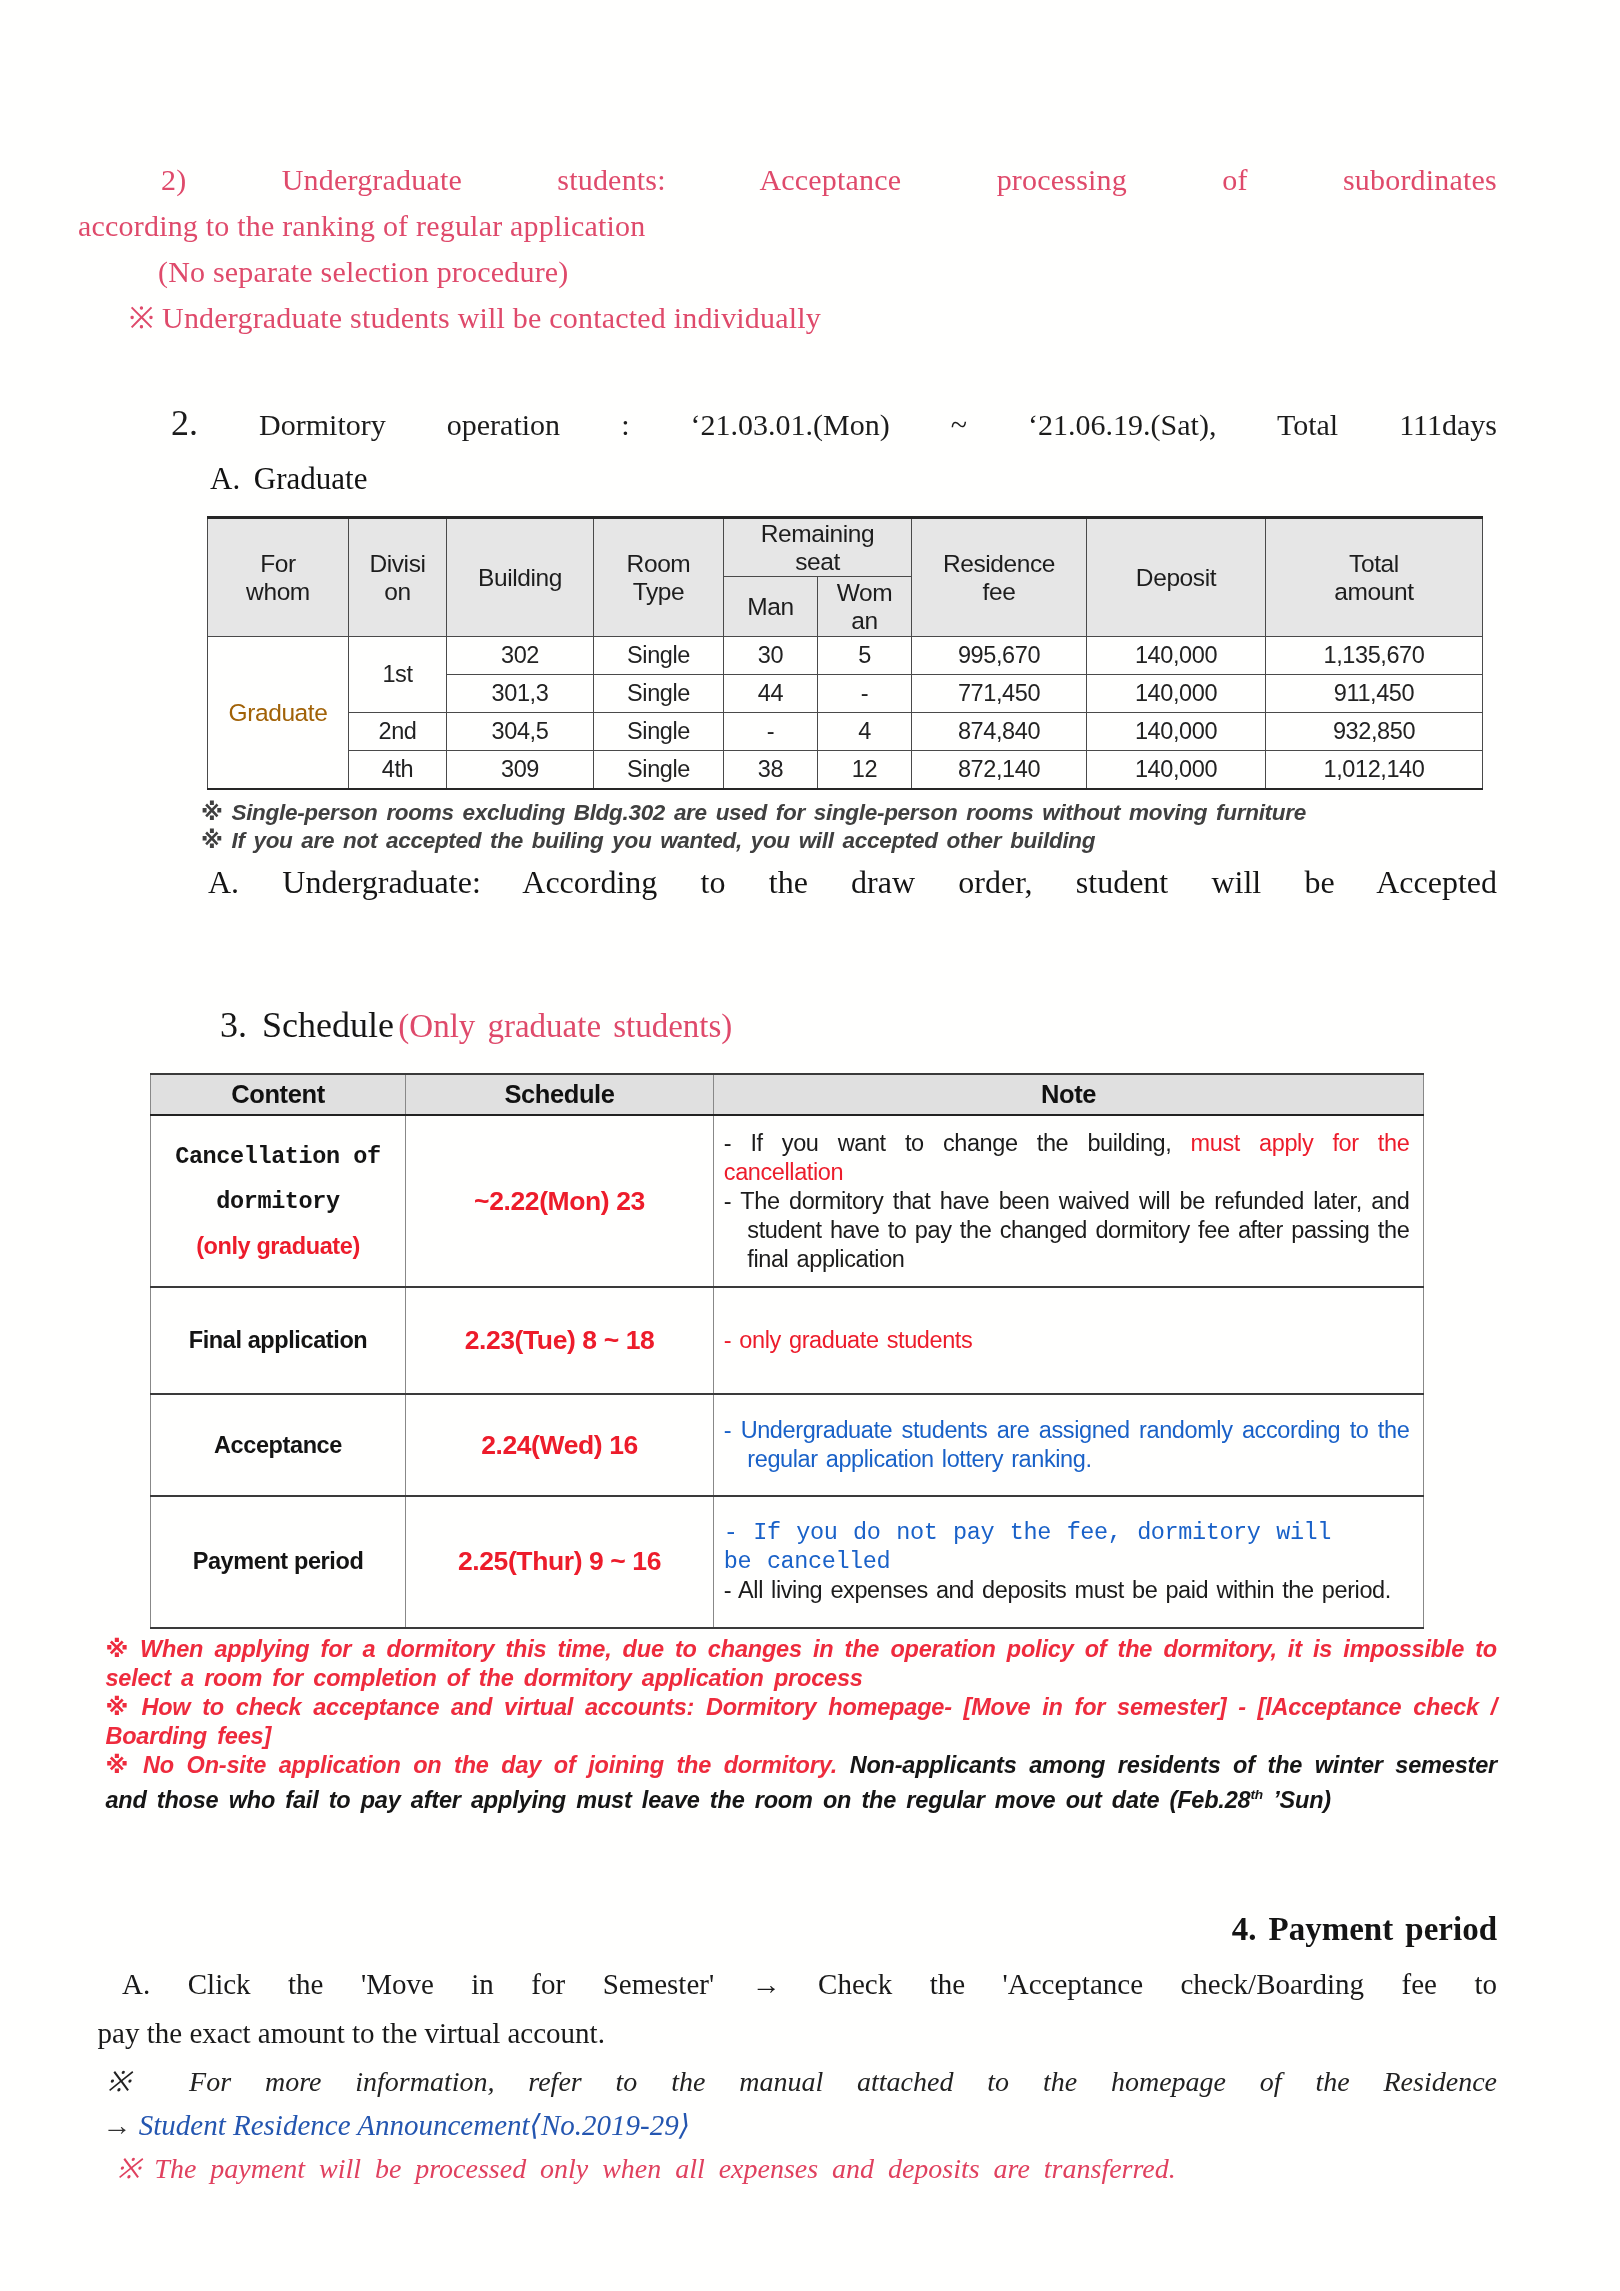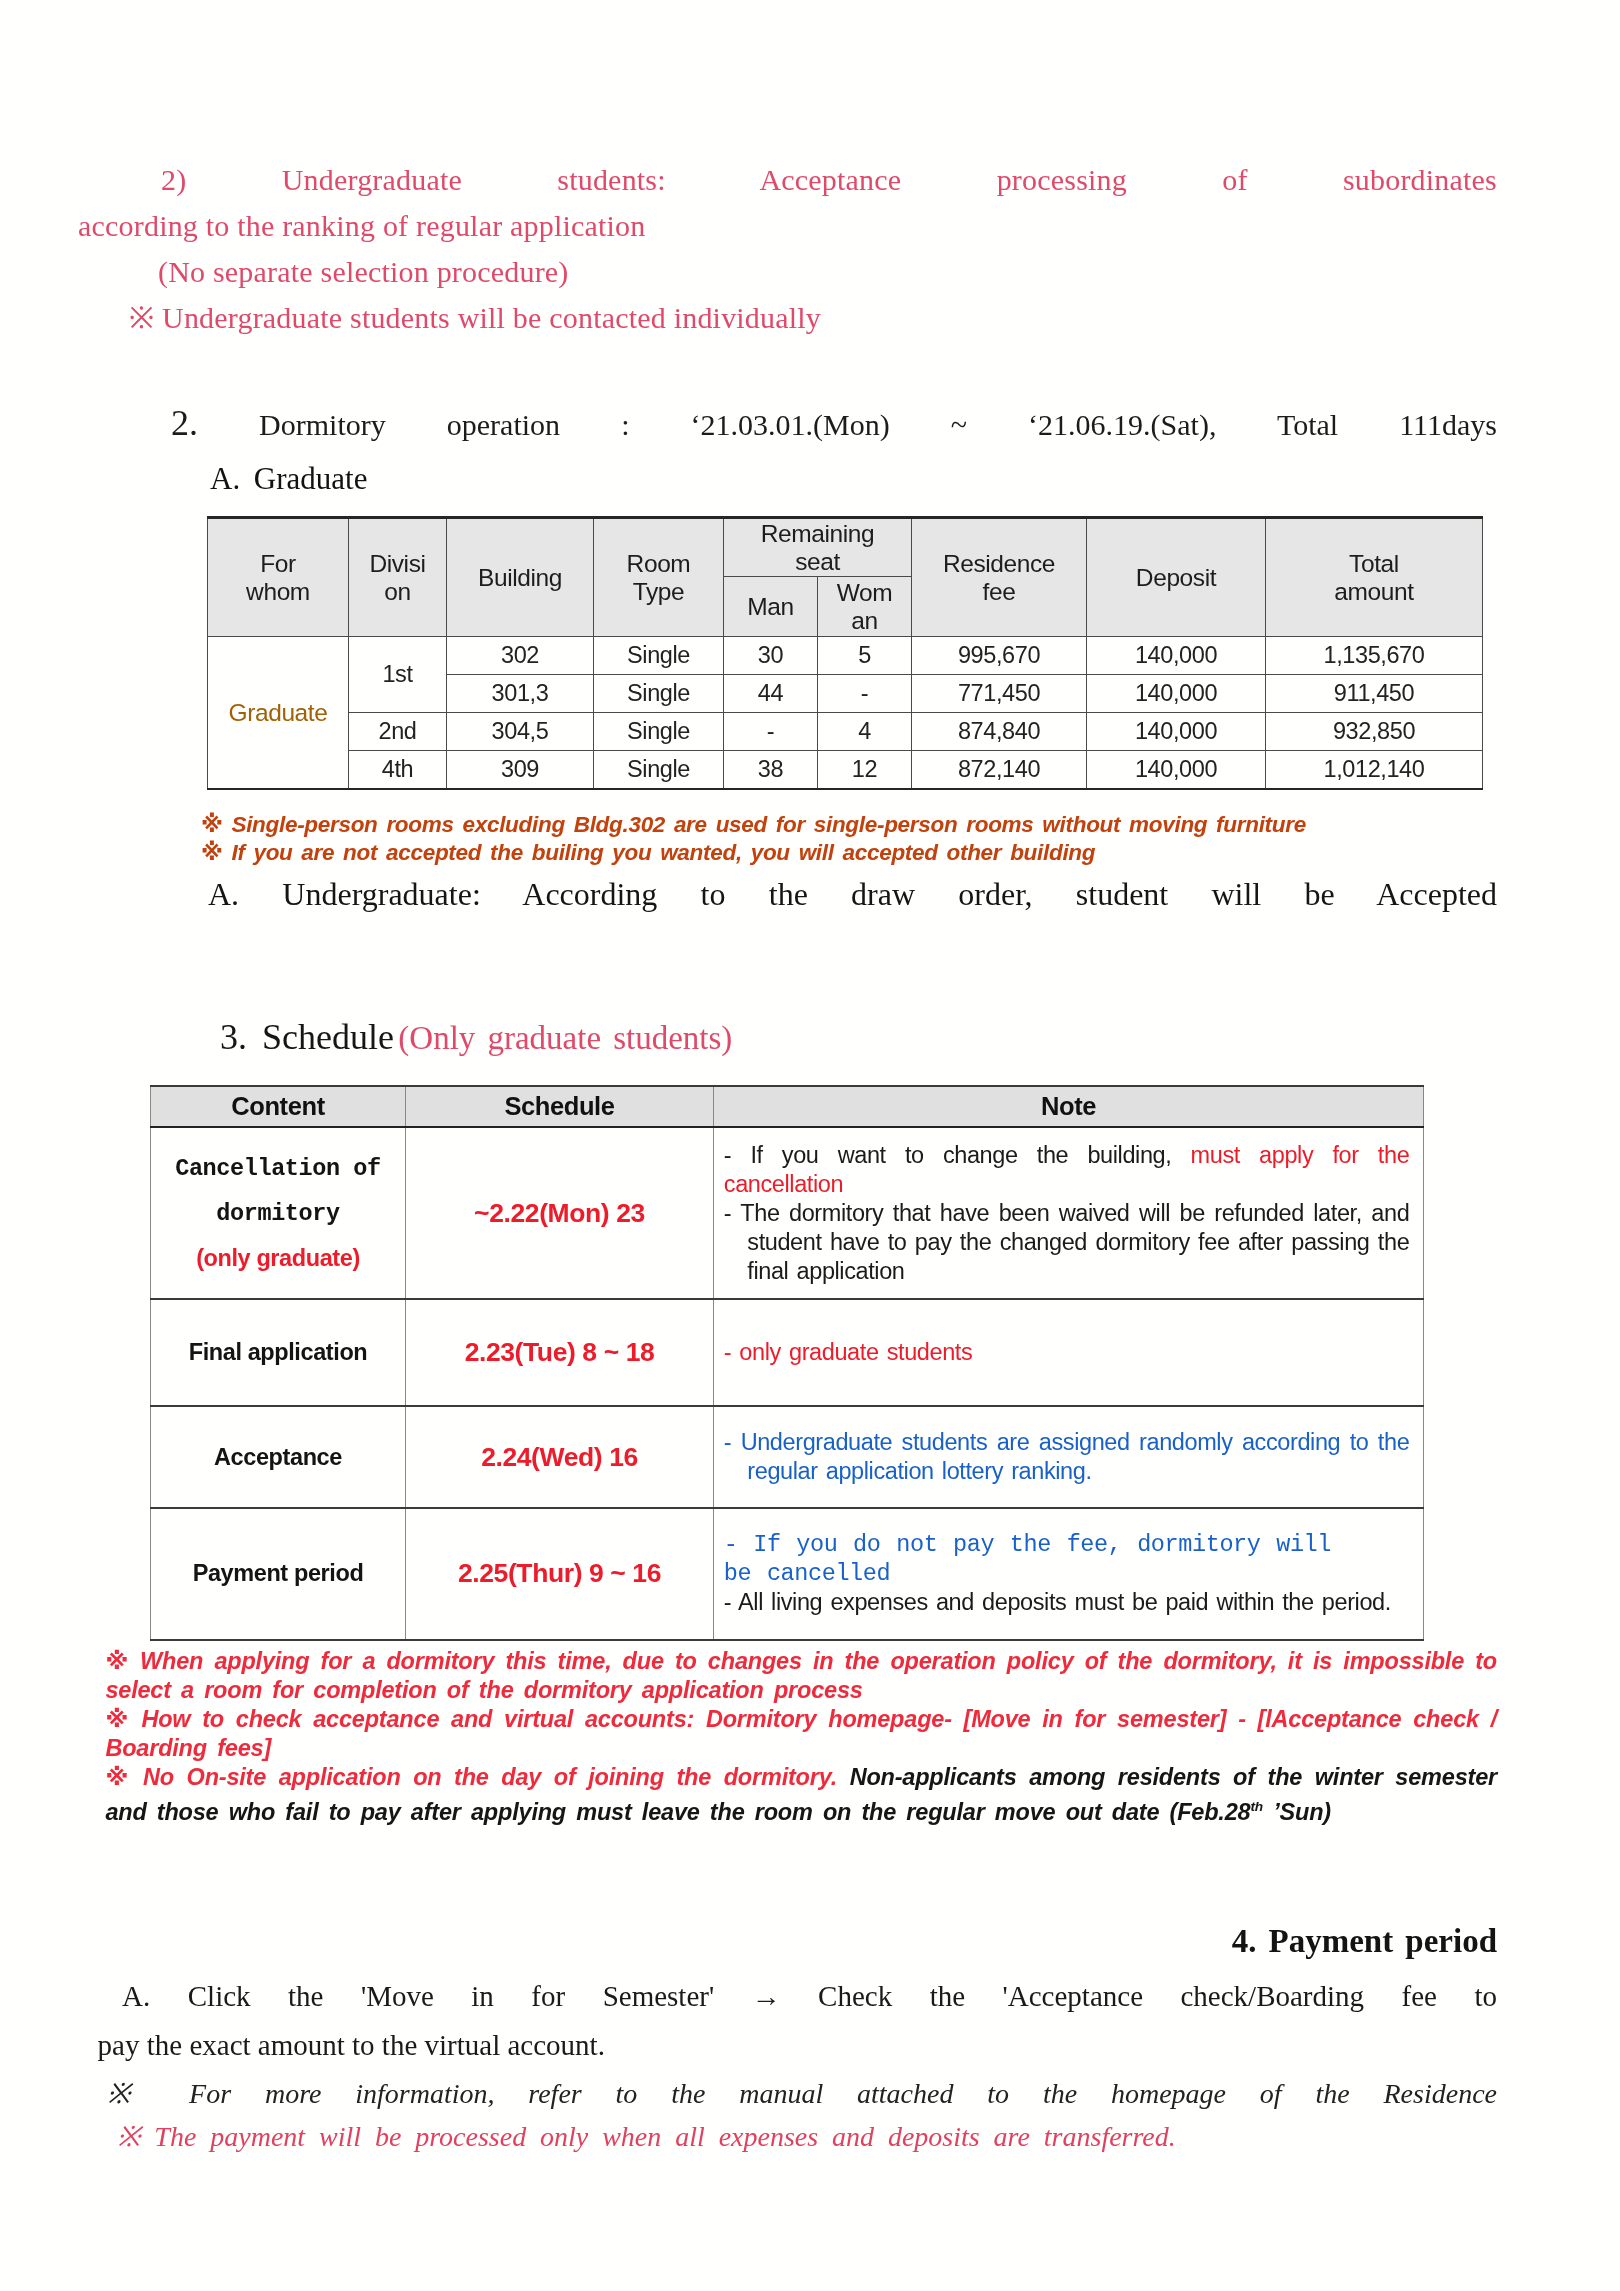--- a/index.html
+++ b/index.html
@@ -26,22 +26,22 @@
   .t1{margin:17.6px 0 0 129px;width:1276px;border-collapse:collapse;table-layout:fixed;
       border-top:3.4px solid #262626;border-bottom:2.9px solid #262626;letter-spacing:-0.4px;}
   .t1 th,.t1 td{border:1.8px solid #4a4a4a;text-align:center;vertical-align:middle;white-space:pre-line;padding:0;}
   .t1 thead th{background:#e6e6e6;font-weight:400;font-size:24.5px;line-height:28px;color:#1d1d1d;}
   .t1 thead tr.hr1 th{height:57px;}
   .t1 thead tr.hr2 th{height:59px;}
   .t1 tbody td{font-size:23.5px;height:37px;color:#222;}
   .t1 .grad{color:#a16207;font-size:24.5px;}
 
   
-  .t1notes{margin:21px 0 0 123px;font:italic 700 22.5px/28px "Liberation Sans","DejaVu Sans",sans-serif;
-           color:#c2410c;letter-spacing:-0.3px;word-spacing:2.9px;}
+  .t1notes{margin:9px 0 0 123px;font:italic 700 22.5px/28px "Liberation Sans","DejaVu Sans",sans-serif;
+           color:#404040;letter-spacing:-0.3px;word-spacing:2.9px;}
 
   .undergrad{margin-top:5.9px;padding-left:130px;font:400 32px/43px "Liberation Serif","DejaVu Serif",serif;color:#151515;}
 
   
   .h3b{margin-top:100px;padding-left:142px;line-height:51px;}
   .h3b .s3t{font:400 36px "Liberation Serif","DejaVu Serif",serif;color:#161616;word-spacing:5.9px;}
   .h3b .s3s{font:400 33px "Liberation Serif","DejaVu Serif",serif;color:#df4a6b;word-spacing:3.9px;}
 
   
   .t2{margin:15.7px 0 0 72px;width:1272px;border-collapse:collapse;table-layout:fixed;
@@ -259,17 +259,20 @@
 
   <div class="h4">4. Payment period</div>
 
   <div class="para">
     <div class="pl1 jline">A. Click the 'Move in for Semester' → Check the 'Acceptance check/Boarding fee to</div>
     <div class="pl2">pay the exact amount to the virtual account.</div>
   </div>
 
   <div class="snote jline">※ For more information, refer to the manual attached to the homepage of the Residence</div>
 
+  <div class="bluelink">
+    <span class="arrow">→ </span><span class="linktext">Student Residence Announcement⟨No.2019-29⟩</span>
+  </div>
 
   <div class="finalred">※ The payment will be processed only when all expenses and deposits are transferred.</div>
 
 </div>
 
 
 </body></html>

